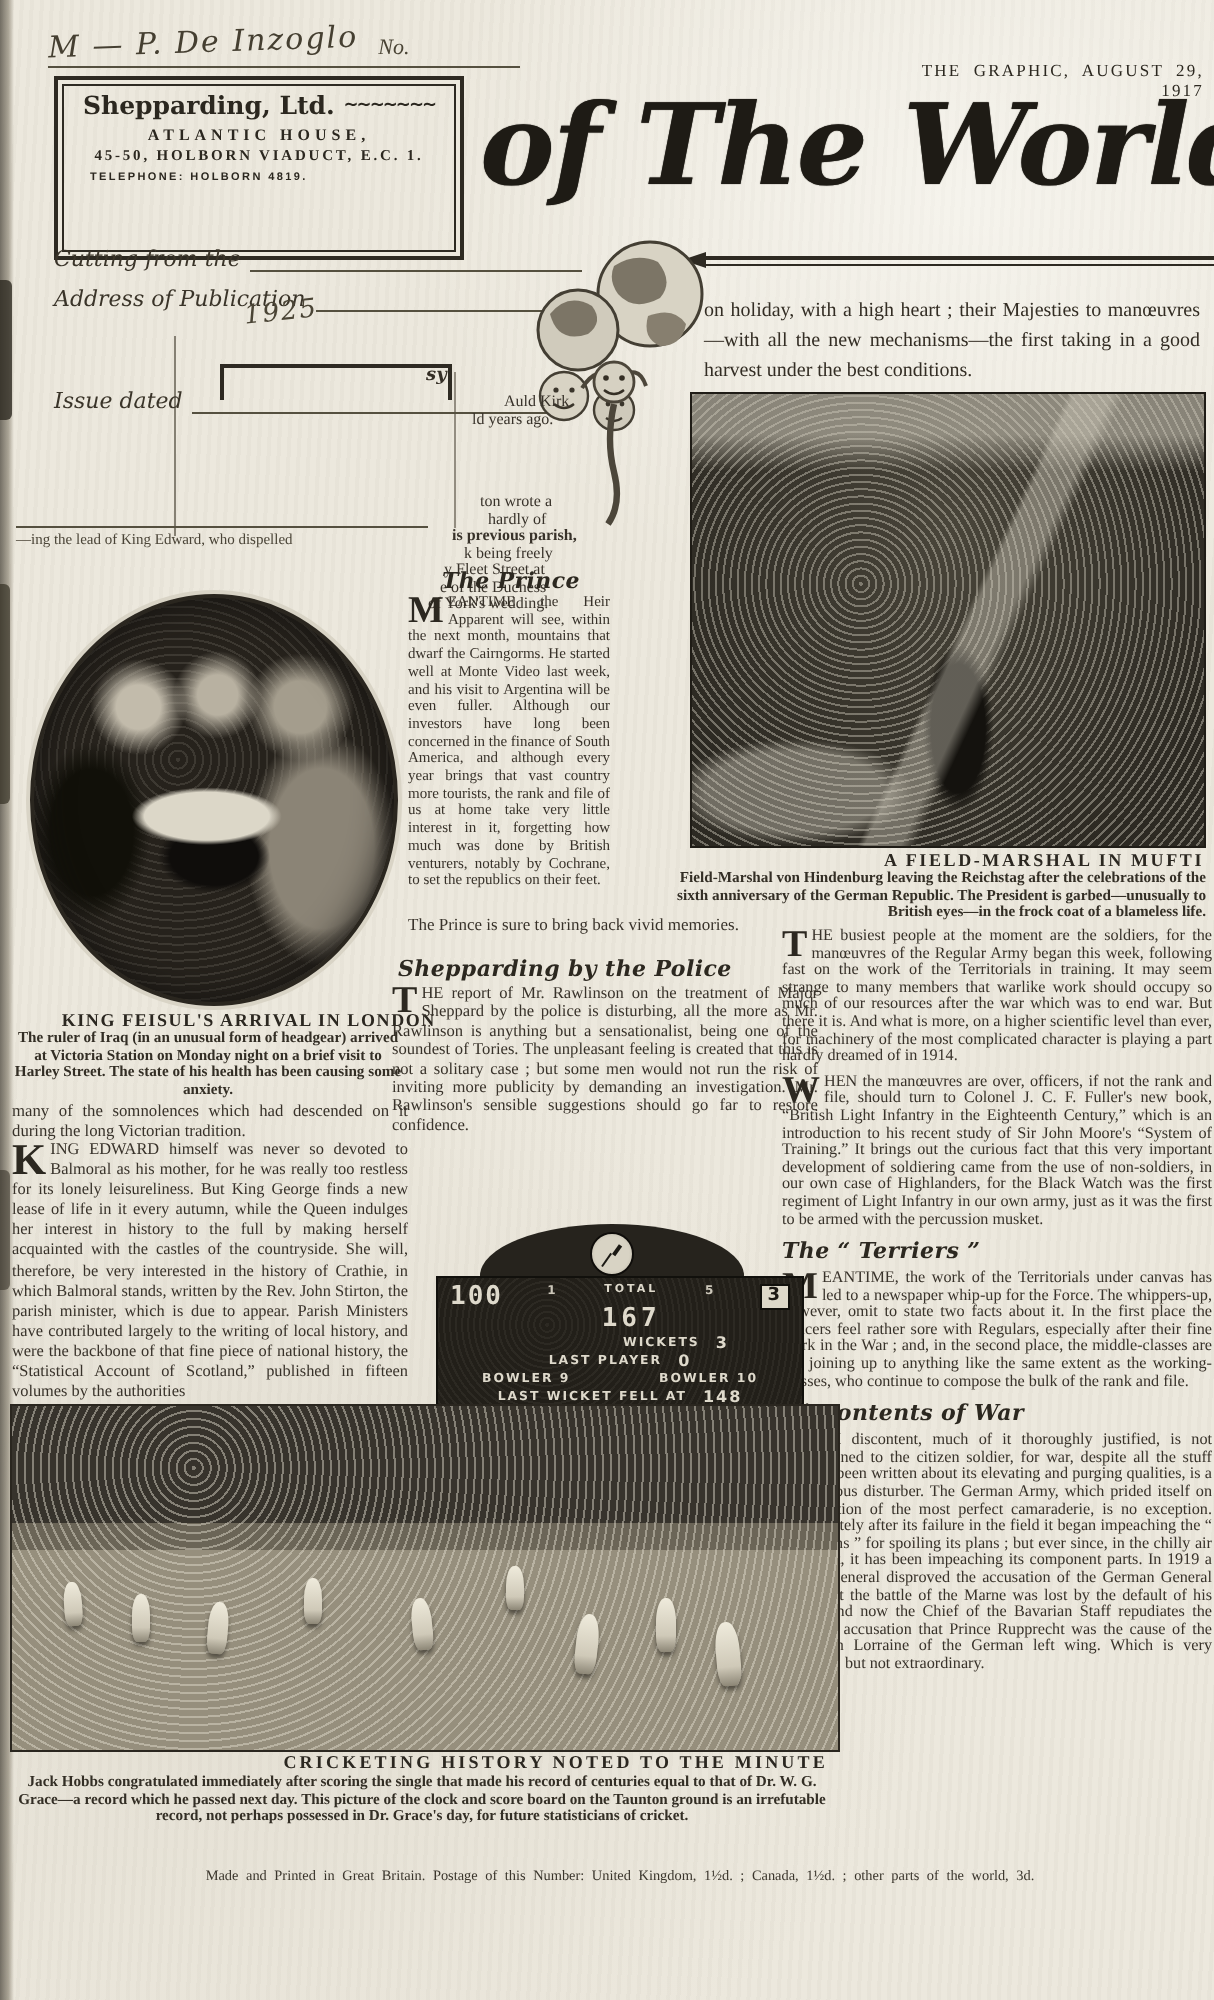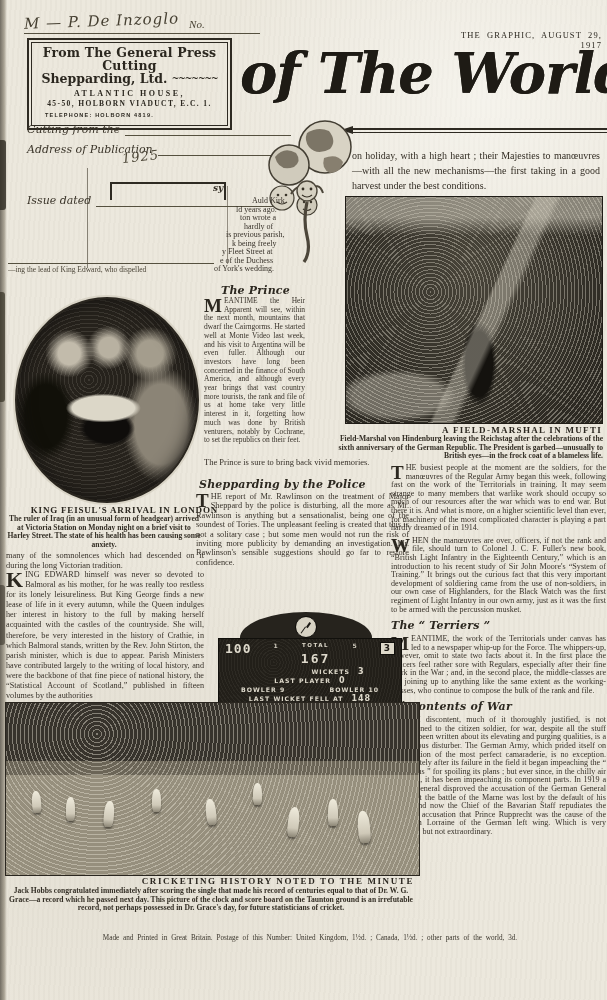--- a/index.html
+++ b/index.html
@@ -41,22 +41,22 @@
     letter-spacing:1.1px;word-spacing:3px;color:#2c2820;}
   .masthead{left:240px;top:42px;font:italic 700 56px/62px "DejaVu Serif",serif;color:#1e1b15;
     letter-spacing:-1px;text-shadow:0 0 .5px #1e1b15;white-space:nowrap;}
   .mast-rule{left:352px;top:128px;width:255px;height:2px;border-top:2px solid #2e2a22;border-bottom:1px solid #2e2a22;}
   .mast-rule-tip{left:341px;top:126px;width:0;height:0;border-top:4px solid transparent;border-bottom:4px solid transparent;border-right:12px solid #2e2a22;}
   
   .intro{left:352px;top:148px;width:248px;font:10px/15.2px "Liberation Serif",serif;color:#332d24;text-align:justify;}
   .frag-tiny{left:213px;top:183px;font:italic 700 9px "DejaVu Serif",serif;color:#332d24;}
   .frag{left:214px;top:197px;width:100px;font:8px/8.5px "Liberation Serif",serif;color:#38322a;}
   .frag div{white-space:nowrap;}
-  .f0{padding-left:38px;}.f1{padding-left:22px;}.f2{padding-left:26px;}.f3{padding-left:30px;}
-  .f4{padding-left:12px;}.f5{padding-left:18px;}.f6{padding-left:8px;}.f7{padding-left:6px;}.f8{padding-left:0;}
+  .f0{padding-left:38px;}.f1{padding-left:22px;}.f2{padding-left:26px;margin-top:33px;}.f3{padding-left:30px;}
+  .f4{padding-left:12px;font-weight:bold;}.f5{padding-left:18px;}.f6{padding-left:8px;}.f7{padding-left:6px;}.f8{padding-left:0;}
   .cut-line{left:8px;top:263px;width:206px;border-top:1px solid #55503f;padding-top:1px;
     font:7.5px/9px "Liberation Serif",serif;color:#4a4437;white-space:nowrap;}
   
   .tx{font-family:"Liberation Serif","DejaVu Serif",serif;color:#38322a;text-align:justify;}
   .hd{font:italic 700 11px/12px "DejaVu Serif",serif;color:#2c2820;letter-spacing:.2px;}
   .dc{float:left;font:700 19px/15px "Liberation Serif",serif;margin:1px 2px 0 0;color:#2c2820;}
   .dc-big{float:left;font:700 22px/17px "Liberation Serif",serif;margin:1px 2px 0 0;color:#2c2820;}
   .prince-head{left:221px;top:285px;}
   .prince-para{left:204px;top:297px;width:101px;font-size:7.5px;line-height:8.7px;}
   .prince-close{left:204px;top:457px;width:292px;font-size:8.5px;line-height:10px;text-align:left;}
@@ -142,21 +142,20 @@
   <div class="abs edge-blot3"></div>
   <div class="abs vline1"></div>
   <div class="abs vline2"></div>
 
   <div class="abs hw-row">
     <span class="hw-name">M — P. De Inzoglo</span>
     <span class="no-label">No.</span>
   </div>
 
   <div class="abs stamp-box">
-    <div class="stamp-org1">From The General Press Cutting</div>
     <div class="stamp-org2">
       <span>Shepparding, Ltd.</span>
       <span class="flourish">~~~~~~~</span>
     </div>
     <div class="stamp-addr1">ATLANTIC HOUSE,</div>
     <div class="stamp-addr2">45-50, HOLBORN VIADUCT, E.C. 1.</div>
     <div class="stamp-tel">TELEPHONE: HOLBORN 4819.</div>
   </div>
 
   <div class="abs form-row" style="top:123px;">

